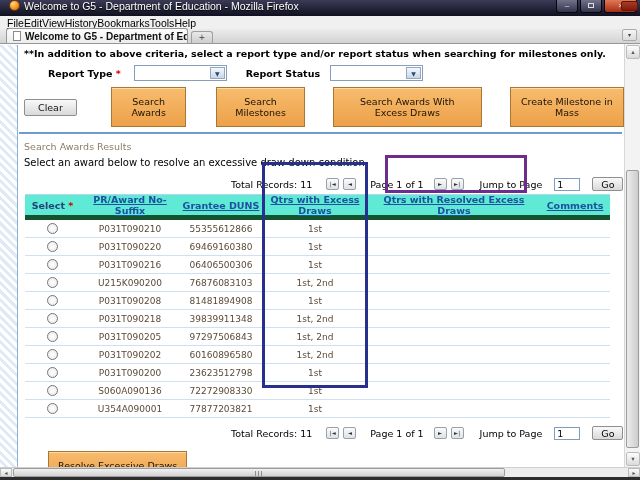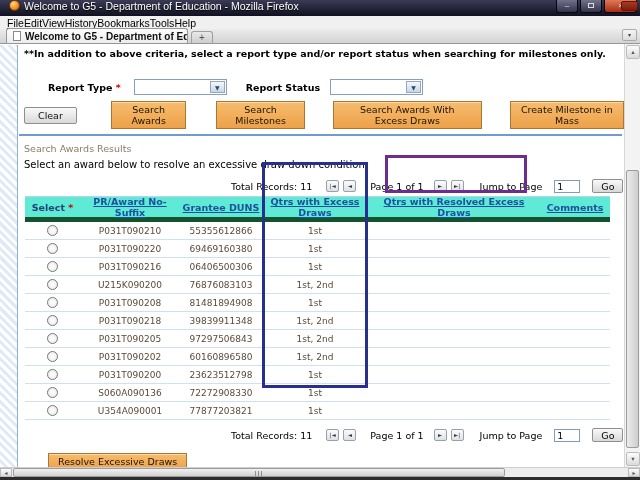--- a/index.html
+++ b/index.html
@@ -47,34 +47,34 @@
   .content { position:absolute; top:45px; left:0; width:624px; height:422px; background:#fff; overflow:hidden; }
   .edge-stripes { position:absolute; left:0; top:0; bottom:0; width:18px;
     background:repeating-linear-gradient(45deg,#ffffff 0 3px,#dfeaf6 3px 6px);
     border-right:1px solid #8db1d6; }
   .page { position:absolute; left:19px; top:0; right:0; bottom:0;
     font-family:"DejaVu Sans","Liberation Sans",sans-serif; font-size:9.5px; color:#000; }
 
   .note { margin:3px 0 0 5px; font-weight:bold; font-size:9.5px; }
   .red { color:#cc0000; }
 
-  .form-row { margin:20px 0 0 9px; display:flex; align-items:center;padding-left:20px; }
+  .form-row { margin:6px 0 0 9px; display:flex; align-items:center;padding-left:20px; }
   .form-label { font-weight:bold; font-size:9.5px; }
   .combo { position:relative; width:93px; height:16px; background:#fff; border:1px solid #86a0b9; margin-left:13px; }
   .combo2 { margin-left:10px; }
   .combo-btn { position:absolute; right:1px; top:1px; bottom:1px; width:15px;
     background:linear-gradient(#f4f8fc,#c9d6e6); border:1px solid #93a8c0; font-size:6px;
     color:#2a4a70; text-align:center; line-height:12px; }
   .lbl-status { margin-left:19px; }
 
   .btn-row { margin:6px 0 0 5px; display:flex; align-items:center; }
   .gray-btn { background:linear-gradient(#f9f9f9,#d9d9d9); border:1px solid #8e8f8f; border-radius:2px;
     font-size:9.5px; padding:2px 13px; color:#111; font-family:inherit; }
   .orange-btn { background:linear-gradient(#f7bc6e,#eda149); border:1px solid #a87832;
-    box-shadow:inset 0 1px 0 #fbd9a9; font-size:9.5px; padding:2px 9px; color:#1c1207; font-family:inherit; }
+    box-shadow:inset 0 1px 0 #fbd9a9; font-size:9.5px; padding:8px 9px; color:#1c1207; font-family:inherit; }
   .g1 { margin-right:34px; } .g2 { margin-right:30px; } .g3 { margin-right:28px; } .g4 { margin-right:28px; }
 
   .divider-strong { margin:5px 2px 0 0; border-top:2px solid #6f9bd1; }
   .divider-light  { margin:8px 2px 0 0; border-top:1px solid #9cc2e5; }
 
   .section-title { margin:7px 0 0 5px; color:#8c7b66; font-size:9.5px; }
   .instruction { margin:5px 0 0 5px; font-size:10px; }
 
   .pager { display:flex; align-items:center; margin-left:212px; font-size:9.5px; height:14px; }
   .pager.top { margin-top:9px; } .pager.bottom { margin-top:8px; }

